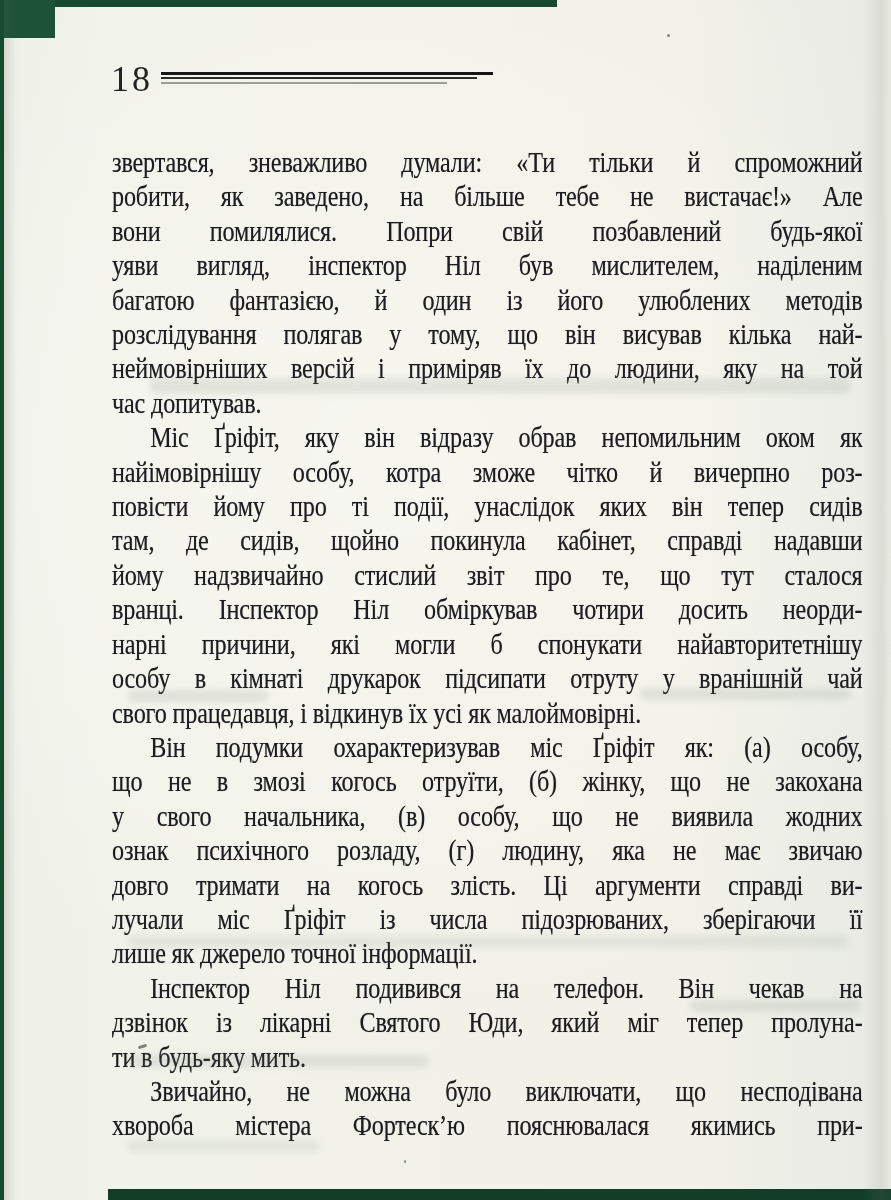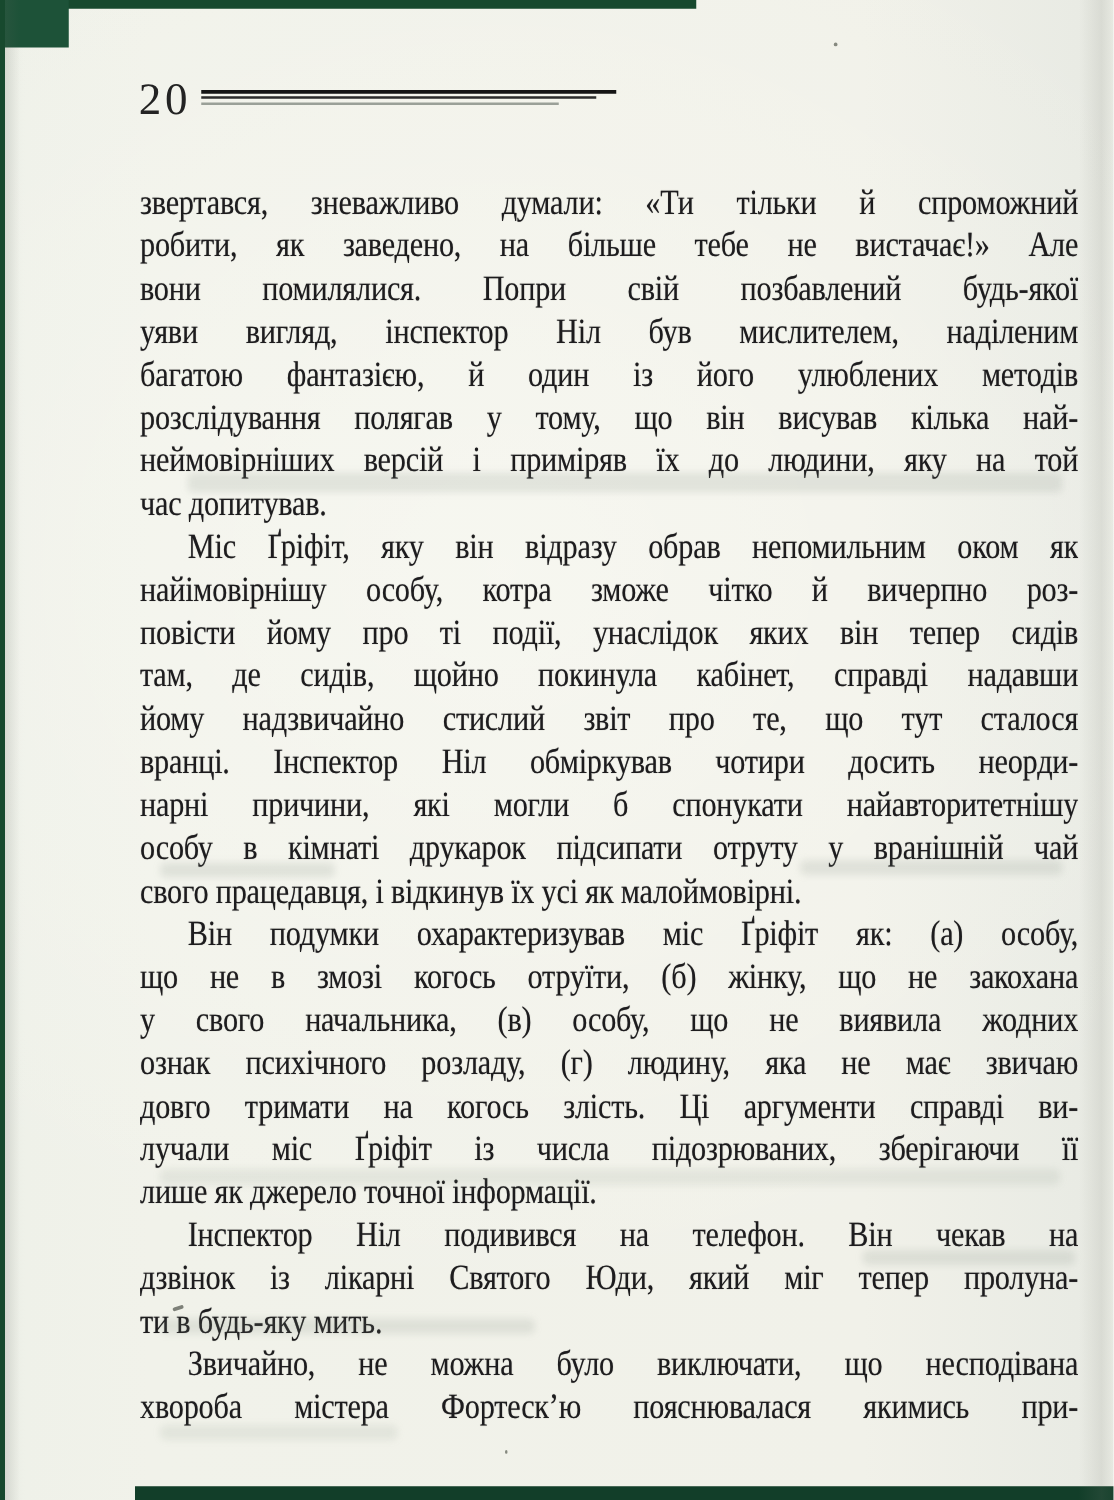--- a/index.html
+++ b/index.html
@@ -66,21 +66,21 @@
 
   <div class="g g-top"></div>
   <div class="g g-corner"></div>
   <div class="g g-left"></div>
   <div class="g g-bottom"></div>
 
   <div class="shade-right"></div>
   <div class="shade-left"></div>
 
   <header>
-    <span class="pagenum">20</span>
+    <span class="pagenum">18</span>
     <span class="rule">
       <i class="r1"></i>
       <i class="r2"></i>
       <i class="r3"></i>
     </span>
   </header>
 
   <main class="textblock" id="textblock">
       <div class="line">звертався, зневажливо думали: «Ти тільки й спроможний</div>
       <div class="line">робити, як заведено, на більше тебе не вистачає!» Але</div>

